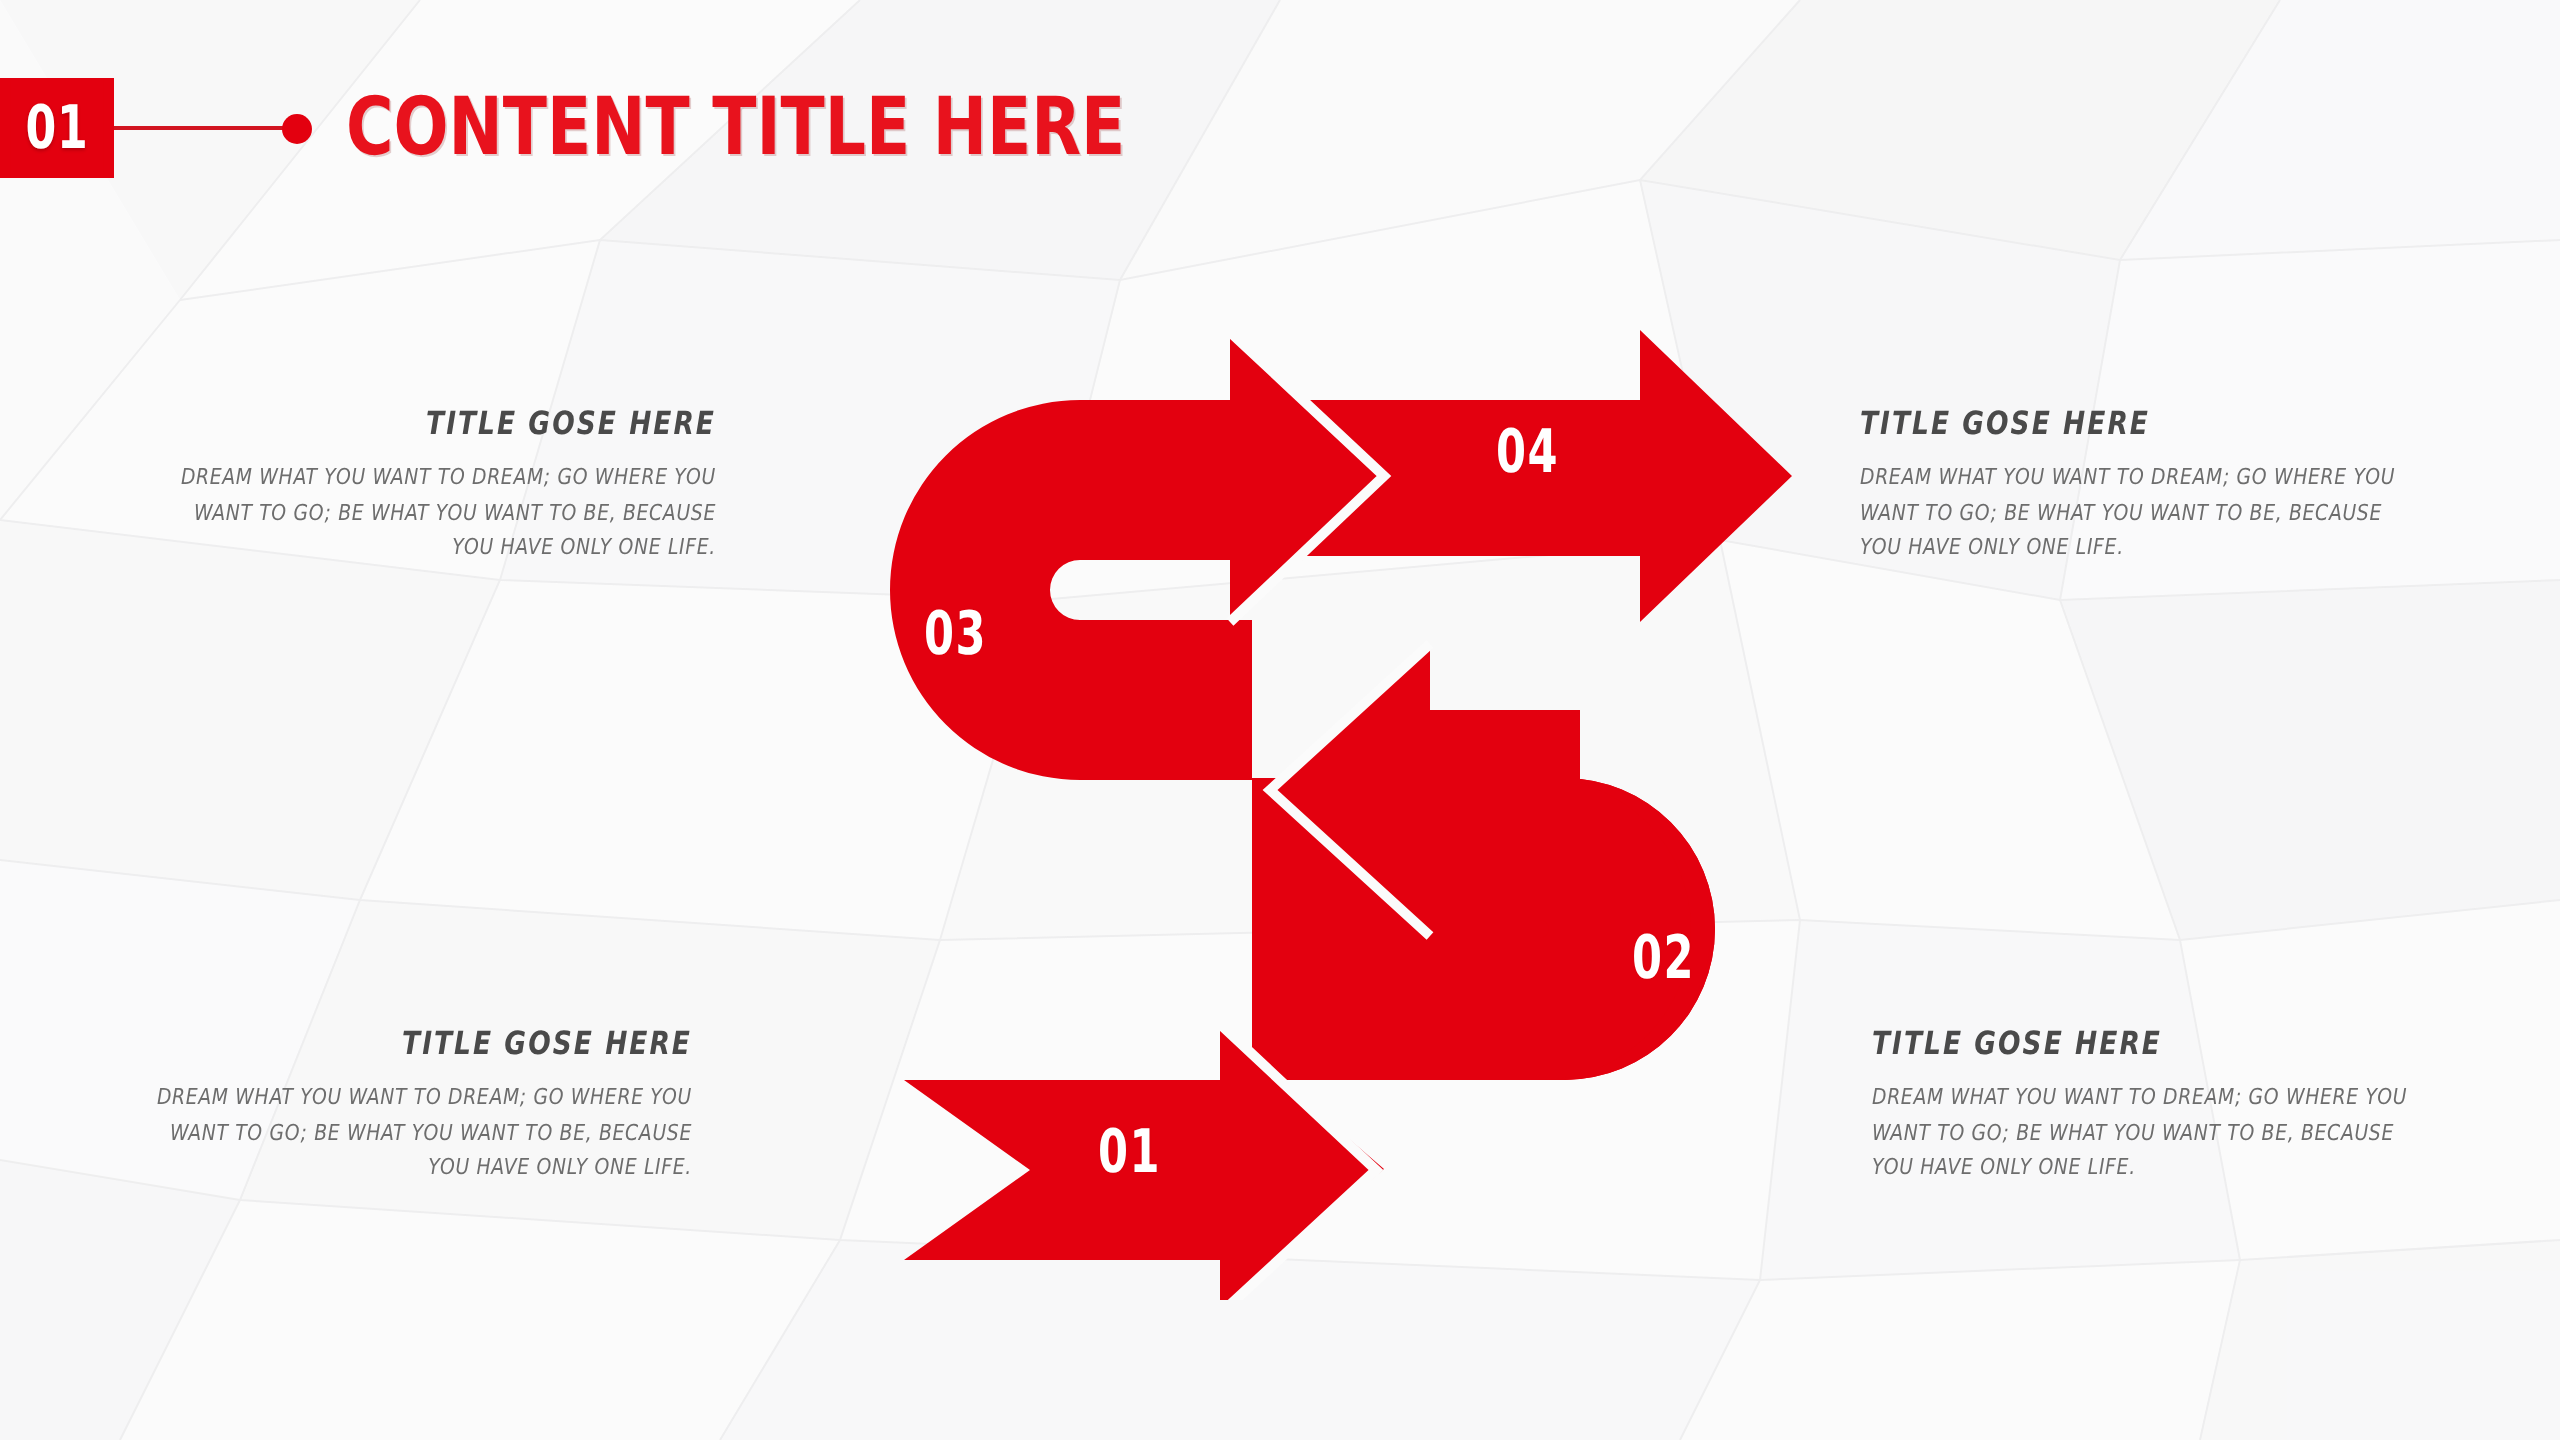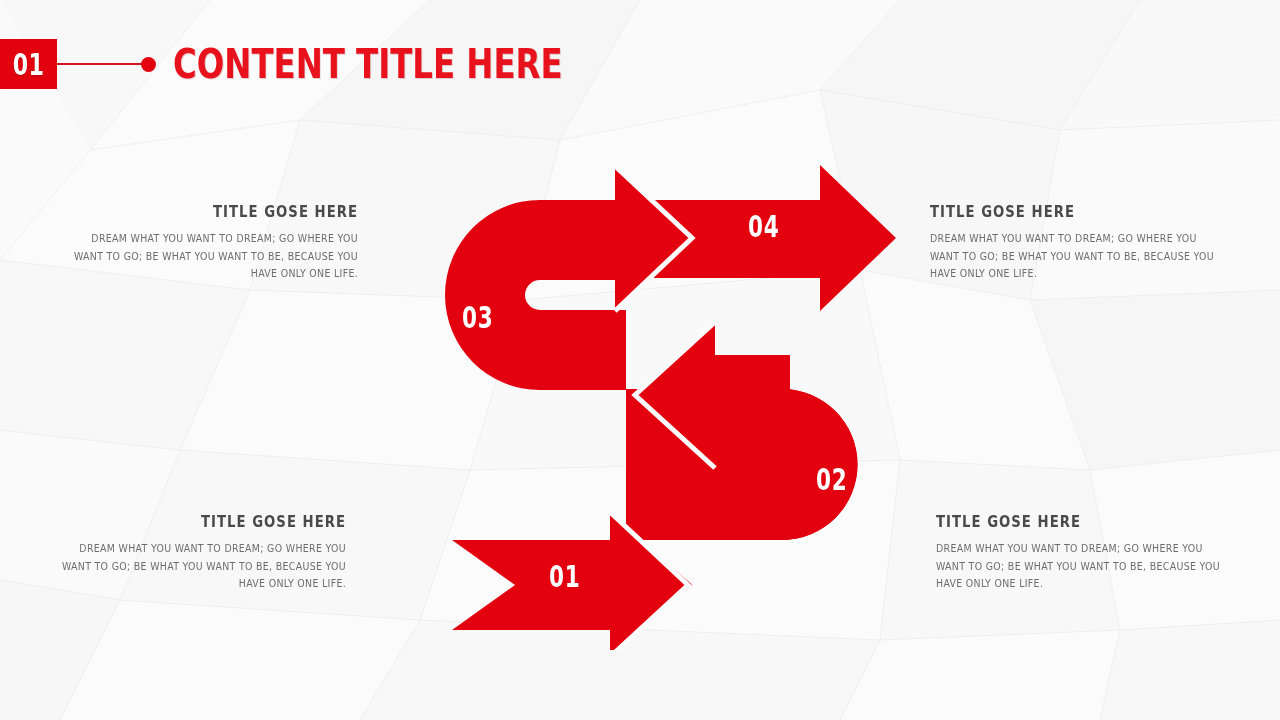--- a/index.html
+++ b/index.html
@@ -46,21 +46,21 @@
     line-height:40px;
     font-weight:bold;
     letter-spacing:0px;
     font-family:"Liberation Sans Narrow","DejaVu Sans Condensed","Liberation Sans",sans-serif;
     transform:scaleX(.90); transform-origin:left center;
     text-shadow:1px 1px 0 rgba(120,0,0,.18);
     white-space:nowrap;
   }
 
   
-  .text-block{ position:absolute; width:300px; z-index:4; }
+  .text-block{ position:absolute; width:300px; z-index:4;font-style:italic; }
   .tb-title{
     font-size:16px; letter-spacing:1.1px; color:#4a4a4a;
     font-weight:bold; margin-bottom:9px;
     font-family:"Liberation Sans Narrow","DejaVu Sans Condensed","Liberation Sans",sans-serif;
     transform:scaleX(.92);
   }
   .tb-body{
     font-size:11px; line-height:17.5px; color:#6d6d6d;
     letter-spacing:.35px;
     font-family:"Liberation Sans Narrow","DejaVu Sans Condensed","Liberation Sans",sans-serif;

